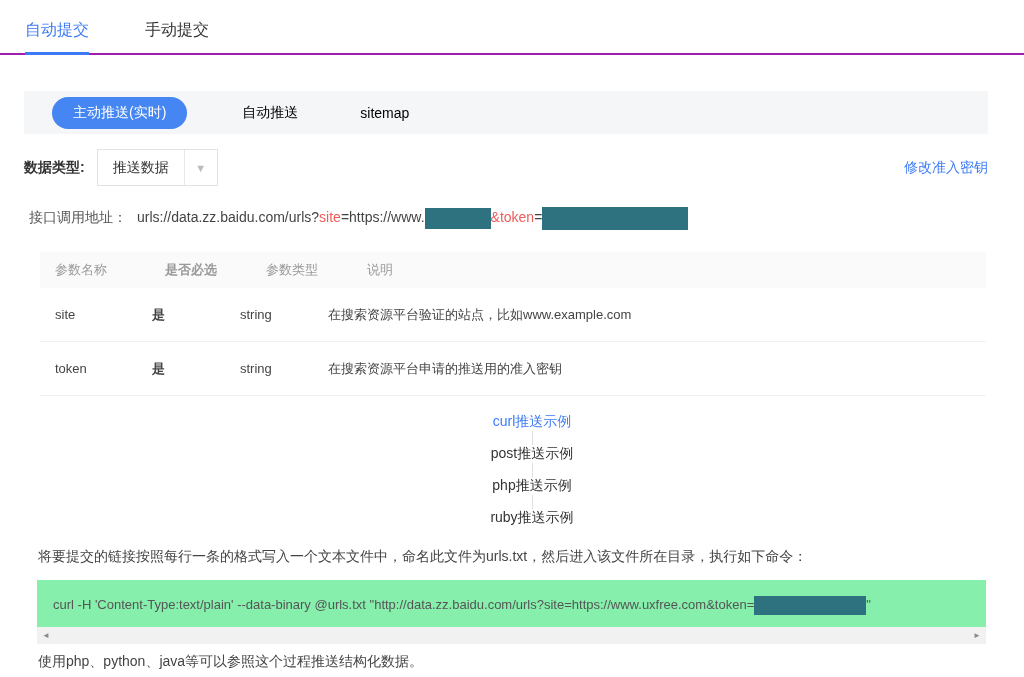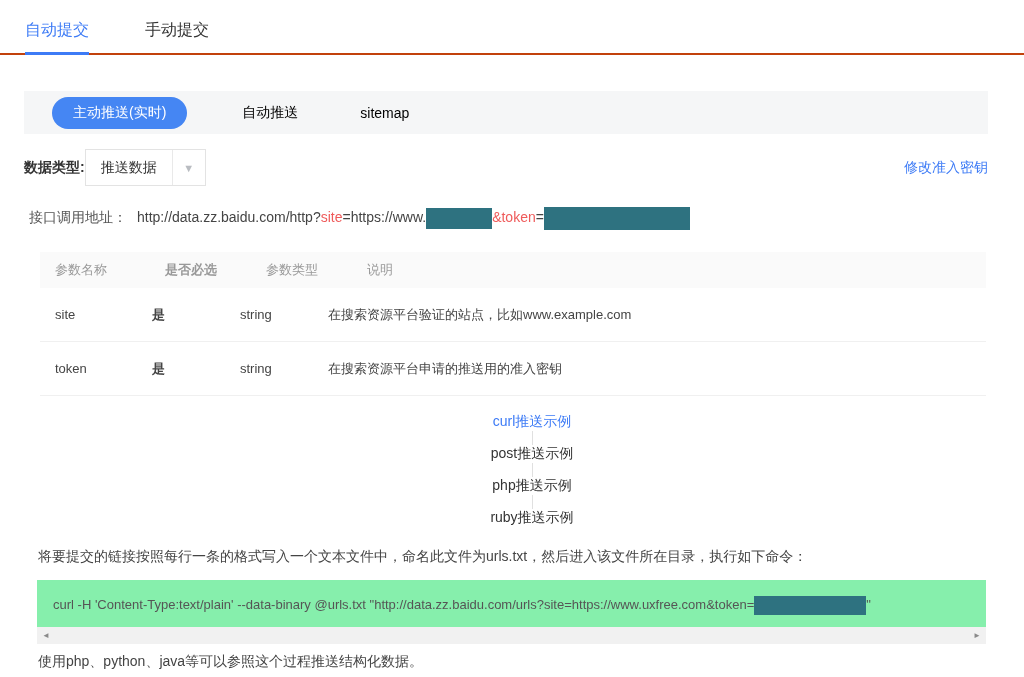--- a/index.html
+++ b/index.html
@@ -2,32 +2,32 @@
 <html><head>
 <meta charset="utf-8">
 <style>
   * { box-sizing: border-box; }
   html,body { margin:0; padding:0; }
   body {
     width:1024px; height:677px; background:#fff; overflow:hidden;
     font-family:"Liberation Sans","DejaVu Sans",sans-serif; color:#333;
   }
   
-  .tabbar { display:flex; gap:56px; padding:20px 0 0 25px; border-bottom:2px solid #c2410c; }
+  .tabbar { display:flex; gap:56px; padding:20px 0 0 25px; border-bottom:2px solid #a21caf; }
   .tab { font-size:16px; padding-bottom:11px; color:#333; cursor:pointer; }
   .tab.active { color:#3d7bf6; border-bottom:3px solid #3d7bf6; margin-bottom:-2px; }
   
   .pillbar { margin:36px 36px 0 24px; height:43px; background:#f5f6f7; display:flex; align-items:center; padding-left:28px; }
   .pill { background:#4586f3; color:#fff; font-size:14px; padding:7px 21px; border-radius:17px; cursor:pointer; }
   .plain { font-size:14px; color:#000000; cursor:pointer; }
   .m1 { margin-left:55px; } .m2 { margin-left:62px; }
   
   .dt-row { display:flex; align-items:center; margin:15px 36px 0 24px; }
   .dt-label { font-weight:bold; font-size:14px; color:#333; }
-  .dt-select { display:flex; align-items:stretch; border:1px solid #e3e3e3; height:37px; background:#fff; cursor:pointer; }
+  .dt-select { display:flex; align-items:stretch; border:1px solid #e3e3e3; margin-left:12px; height:37px; background:#fff; cursor:pointer; }
   .dt-value { padding:0 15px; font-size:14px; color:#333; display:flex; align-items:center; }
   .dt-caret { border-left:1px solid #e9e9e9; width:33px; display:flex; align-items:center; justify-content:center; color:#b9bcc1; font-size:11px; }
   .dt-link { margin-left:auto; color:#3d7bf6; font-size:14px; cursor:pointer; }
   
   .section-title { font-size:16px; font-weight:bold; color:#222; margin:28px 0 0 38px; }
   .addr { margin:21px 36px 0 29px; font-size:14px; color:#555; white-space:nowrap; }
   .addr .url { color:#444; margin-left:10px; }
   .red { color:#ef5b5b; }
   .redact { display:inline-block; background:#2e7280; vertical-align:middle; }
   .r1 { width:66px; height:21px; }
@@ -70,21 +70,21 @@
   <div class="dt-row">
     <span class="dt-label">数据类型:</span>
     <div class="dt-select">
       <span class="dt-value">推送数据</span>
       <span class="dt-caret">▼</span>
     </div>
     <span class="dt-link">修改准入密钥</span>
   </div>
 
 
-  <div class="addr"><span>接口调用地址：</span><span class="url"><span>http://data.zz.baidu.com/http?</span><span class="red">site</span><span>=https://www.</span><span class="redact r1"></span><span class="red">&amp;token</span><span>=</span><span class="redact r2"></span></span></div>
+  <div class="addr"><span>接口调用地址：</span><span class="url"><span>urls://data.zz.baidu.com/urls?</span><span class="red">site</span><span>=https://www.</span><span class="redact r1"></span><span class="red">&amp;token</span><span>=</span><span class="redact r2"></span></span></div>
 
   <div class="param-table">
     <div class="pt-head">
       <div class="c1">参数名称</div>
       <div class="c2">是否必选</div>
       <div class="c3">参数类型</div>
       <div class="c4">说明</div>
     </div>
     <div class="pt-row">
       <div class="c1">site</div>

